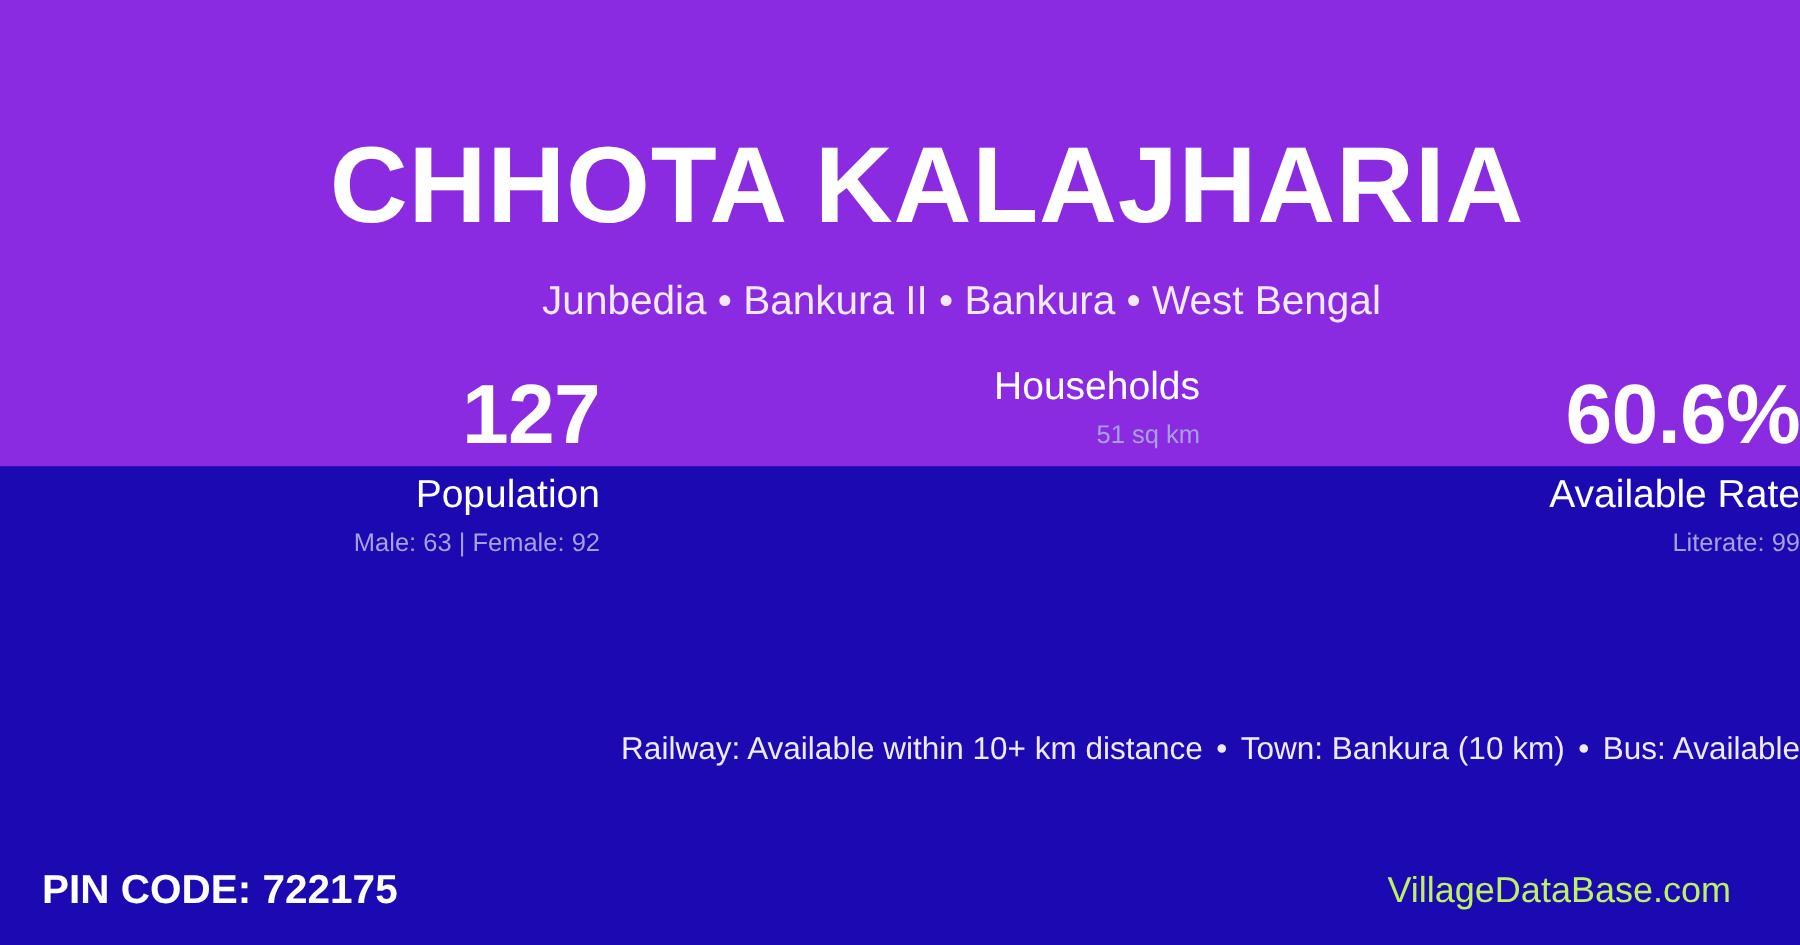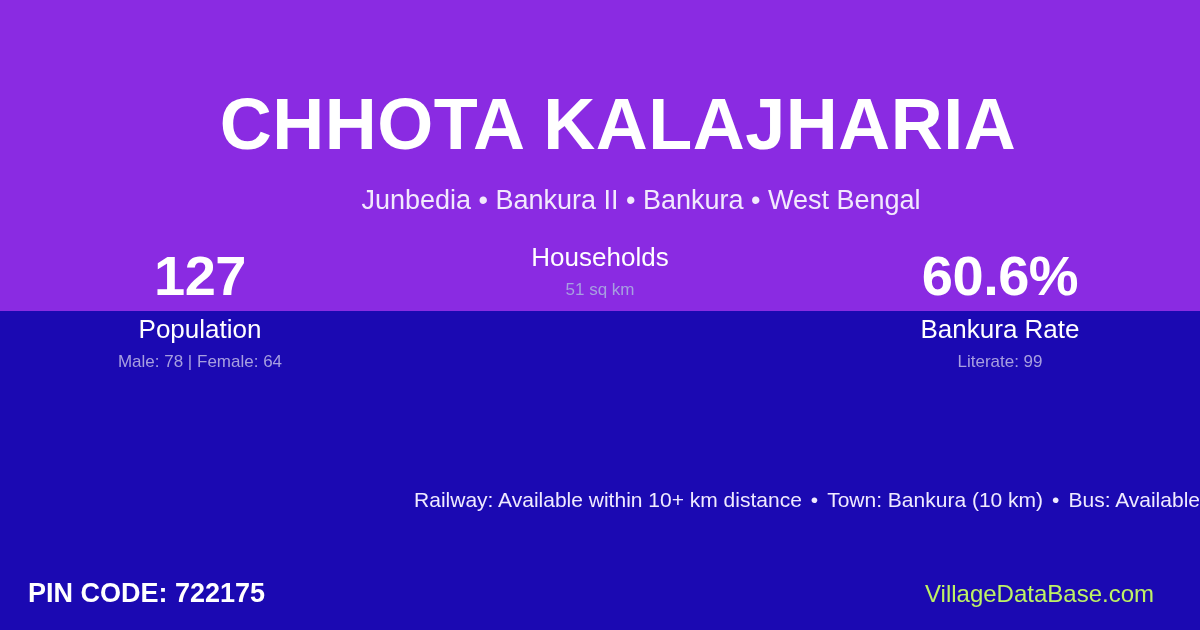--- a/index.html
+++ b/index.html
@@ -85,21 +85,21 @@
     position: absolute;
     left: 0;
     top: 240px;
     width: 1200px;
     display: flex;
     z-index: 4;
   }
 
   .stat-block {
     width: 400px;
-    text-align: center;
+    text-align: right;
     position: relative;
   }
 
   .stat-value {
     font-size: 56px;
     line-height: 72px;
     font-weight: 700;
     color: #ffffff;
     letter-spacing: -0.5px;
     white-space: nowrap;
@@ -184,31 +184,31 @@
   <div id="header">
     <div id="village-title">CHHOTA KALAJHARIA</div>
     <div id="location-breadcrumb">Junbedia • Bankura II • Bankura • West Bengal</div>
   </div>
 
   <div id="stats-row">
 
     <div class="stat-block">
       <div class="stat-value">127</div>
       <div class="stat-label">Population</div>
-      <div class="stat-detail">Male: 78 | Female: 64</div>
+      <div class="stat-detail">Male: 63 | Female: 92</div>
     </div>
 
     <div class="stat-block">
       <div class="stat-label">Households</div>
       <div class="stat-detail">51 sq km</div>
     </div>
 
     <div class="stat-block">
       <div class="stat-value">60.6%</div>
-      <div class="stat-label">Bankura Rate</div>
+      <div class="stat-label">Available Rate</div>
       <div class="stat-detail">Literate: 99</div>
     </div>
 
   </div>
 
   <div id="connectivity-line"><span>Railway: Available within 10+ km distance</span><span class="sep">•</span><span>Town: Bankura (10 km)</span><span class="sep">•</span><span>Bus: Available</span></div>
 
   <div id="footer">
     <div id="pin-code">PIN CODE: 722175</div>
     <div id="site-branding">VillageDataBase.com</div>

